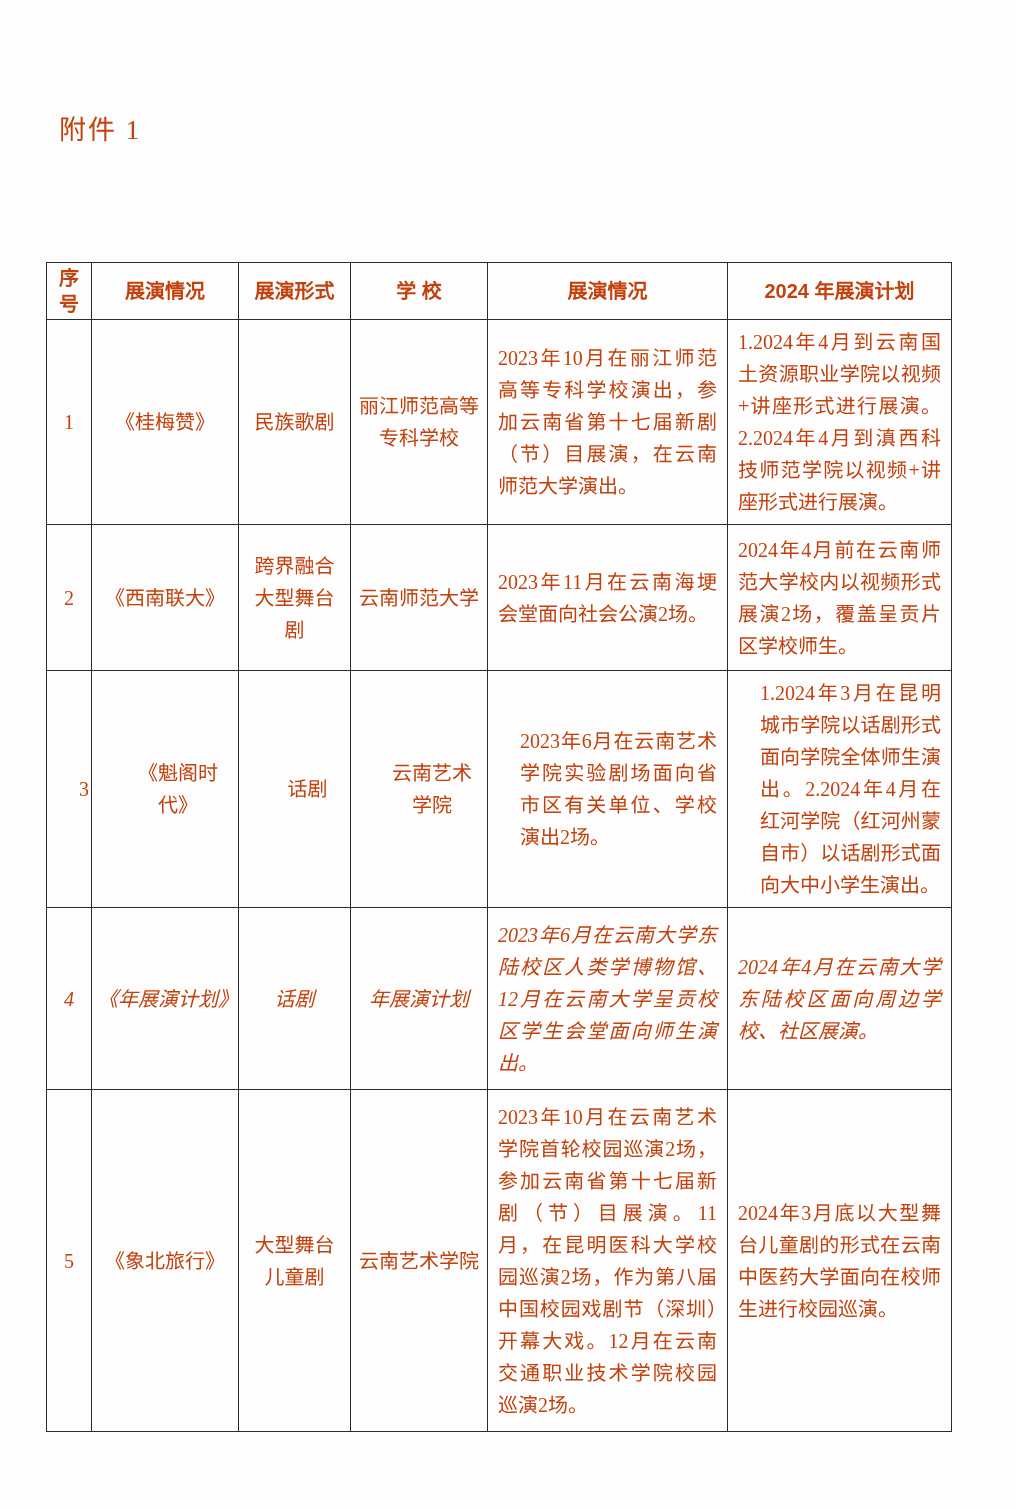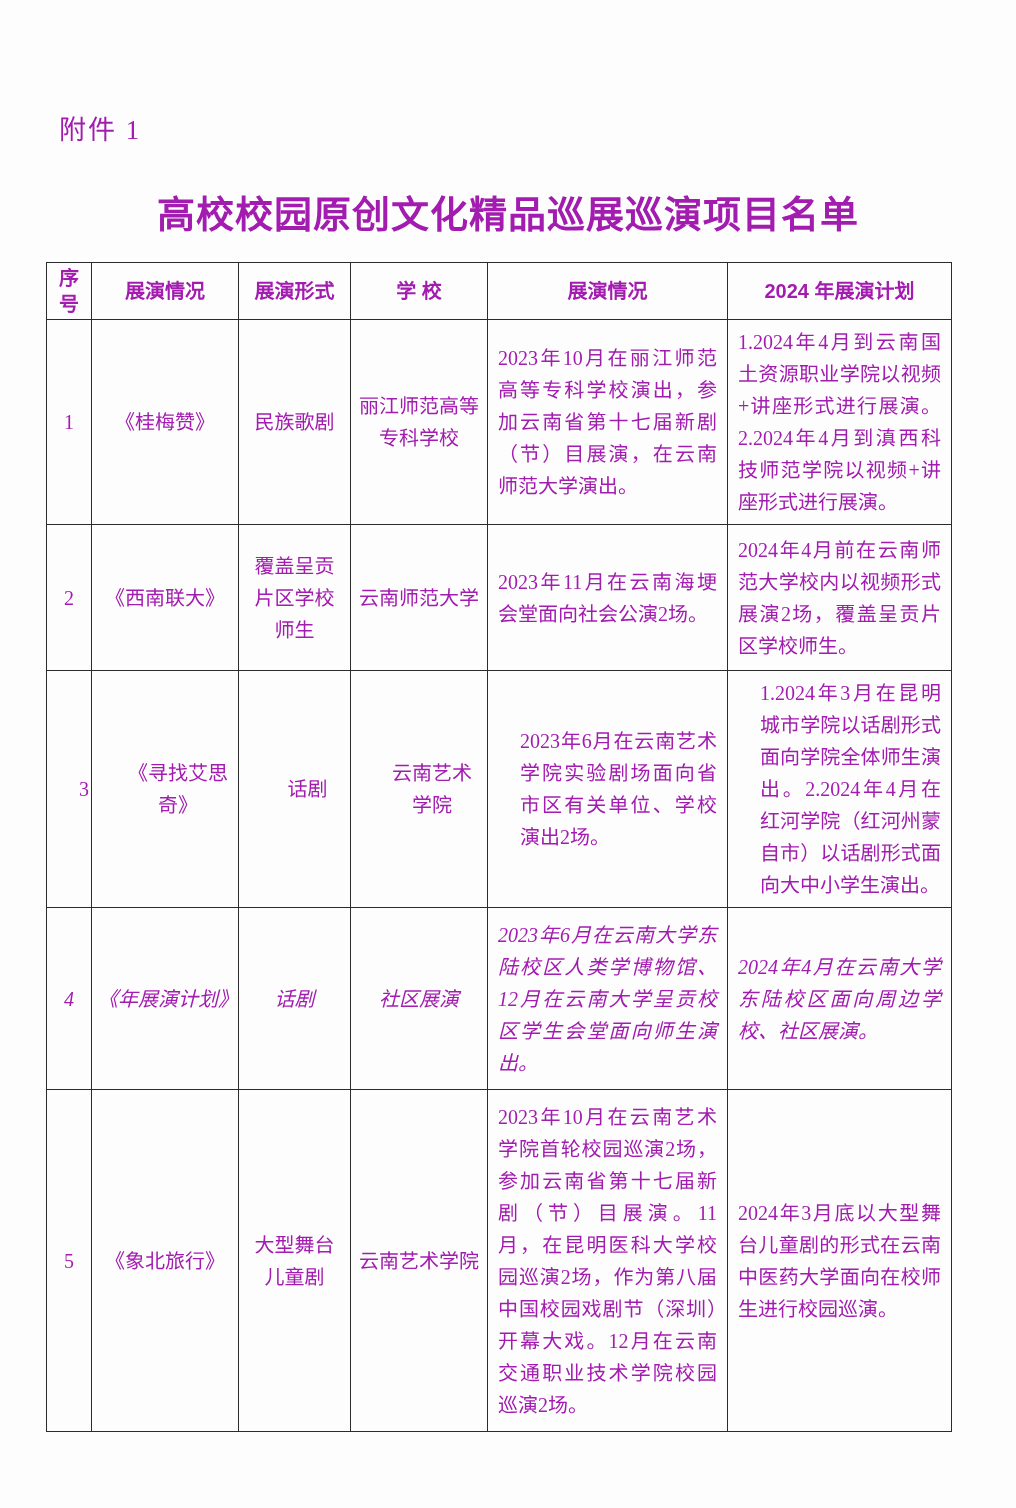--- a/index.html
+++ b/index.html
@@ -6,21 +6,21 @@
     margin: 0;
     padding: 0;
     background: #e9e9e9;
   }
   .page {
     position: relative;
     width: 1016px;
     height: 1508px;
     margin: 0 auto;
     background: #fdfdfd;
-    color: #a21caf;
+    color: #c2410c;
     font-family: "Liberation Serif", "DejaVu Serif", serif;
     box-sizing: border-box;
     overflow: hidden;
   }
   .attachment-label {
     position: absolute;
     left: 59px;
     top: 108px;
     font-size: 27px;
     letter-spacing: 2px;
@@ -93,21 +93,20 @@
   tbody tr:nth-child(4) td { height: 182px; font-style: italic; }
   tbody tr:nth-child(5) td { height: 342px; margin-left: 12px; }
 </style>
 </head>
 <body>
 
 <div class="page">
 
   <div class="attachment-label">附件 1</div>
 
-  <div class="doc-title">高校校园原创文化精品巡展巡演项目名单</div>
 
   <table class="roster">
     <colgroup>
       <col class="c-no">
         <col class="c-name">
         <col class="c-form">
       <col class="c-school">
         <col class="c-status">
         <col class="c-plan">
     </colgroup>
@@ -126,38 +125,38 @@
         <td class="cell-no">1</td>
         <td class="cell-name">《桂梅赞》</td>
         <td class="cell-form">民族歌剧</td>
         <td class="cell-school">丽江师范高等专科学校</td>
         <td class="cell-status">2023年10月在丽江师范高等专科学校演出，参加云南省第十七届新剧（节）目展演，在云南师范大学演出。</td>
         <td class="cell-plan">1.2024年4月到云南国土资源职业学院以视频+讲座形式进行展演。2.2024年4月到滇西科技师范学院以视频+讲座形式进行展演。</td>
       </tr>
       <tr>
         <td class="cell-no">2</td>
         <td class="cell-name">《西南联大》</td>
-        <td class="cell-form">覆盖呈贡片区学校师生</td>
+        <td class="cell-form">跨界融合大型舞台剧</td>
         <td class="cell-school">云南师范大学</td>
         <td class="cell-status">2023年11月在云南海埂会堂面向社会公演2场。</td>
         <td class="cell-plan">2024年4月前在云南师范大学校内以视频形式展演2场，覆盖呈贡片区学校师生。</td>
       </tr>
       <tr>
         <td class="cell-no">3</td>
-        <td class="cell-name">《寻找艾思奇》</td>
+        <td class="cell-name">《魁阁时代》</td>
         <td class="cell-form">话剧</td>
         <td class="cell-school">云南艺术学院</td>
         <td class="cell-status">2023年6月在云南艺术学院实验剧场面向省市区有关单位、学校演出2场。</td>
         <td class="cell-plan">1.2024年3月在昆明城市学院以话剧形式面向学院全体师生演出。2.2024年4月在红河学院（红河州蒙自市）以话剧形式面向大中小学生演出。</td>
       </tr>
       <tr>
         <td class="cell-no">4</td>
         <td class="cell-name">《年展演计划》</td>
         <td class="cell-form">话剧</td>
-        <td class="cell-school">社区展演</td>
+        <td class="cell-school">年展演计划</td>
         <td class="cell-status">2023年6月在云南大学东陆校区人类学博物馆、12月在云南大学呈贡校区学生会堂面向师生演出。</td>
         <td class="cell-plan">2024年4月在云南大学东陆校区面向周边学校、社区展演。</td>
       </tr>
       <tr>
         <td class="cell-no">5</td>
         <td class="cell-name">《象北旅行》</td>
         <td class="cell-form">大型舞台儿童剧</td>
         <td class="cell-school">云南艺术学院</td>
         <td class="cell-status">2023年10月在云南艺术学院首轮校园巡演2场，参加云南省第十七届新剧（节）目展演。11月，在昆明医科大学校园巡演2场，作为第八届中国校园戏剧节（深圳）开幕大戏。12月在云南交通职业技术学院校园巡演2场。</td>
         <td class="cell-plan">2024年3月底以大型舞台儿童剧的形式在云南中医药大学面向在校师生进行校园巡演。</td>

